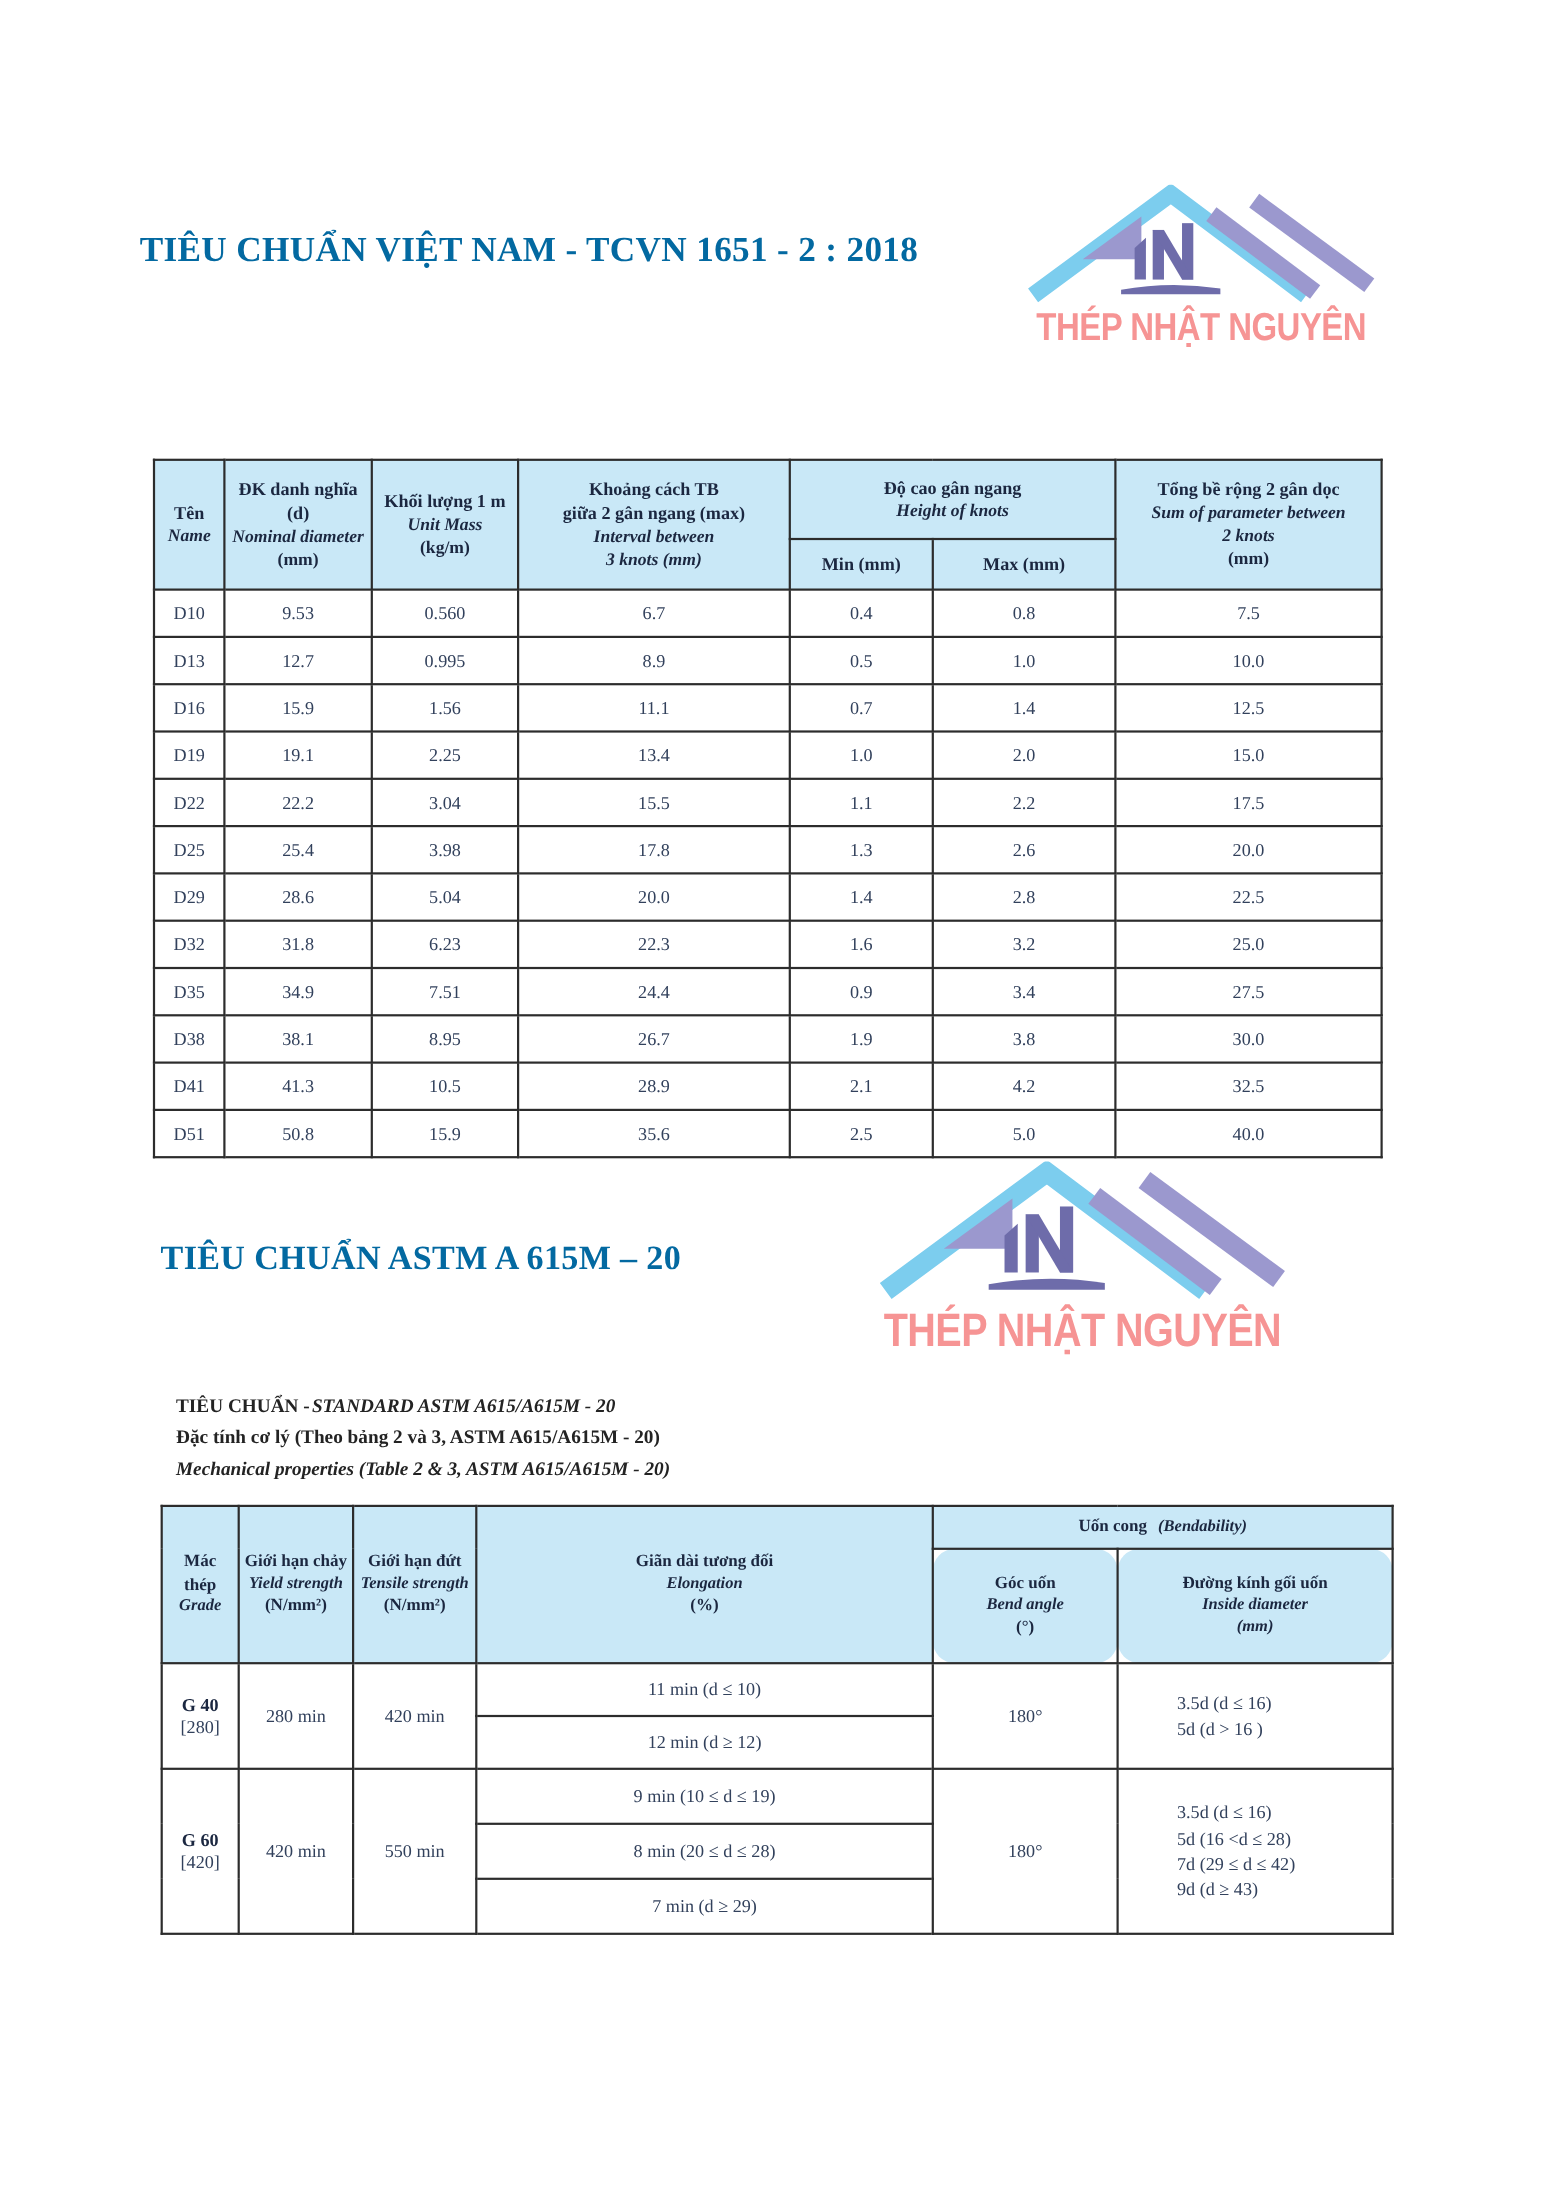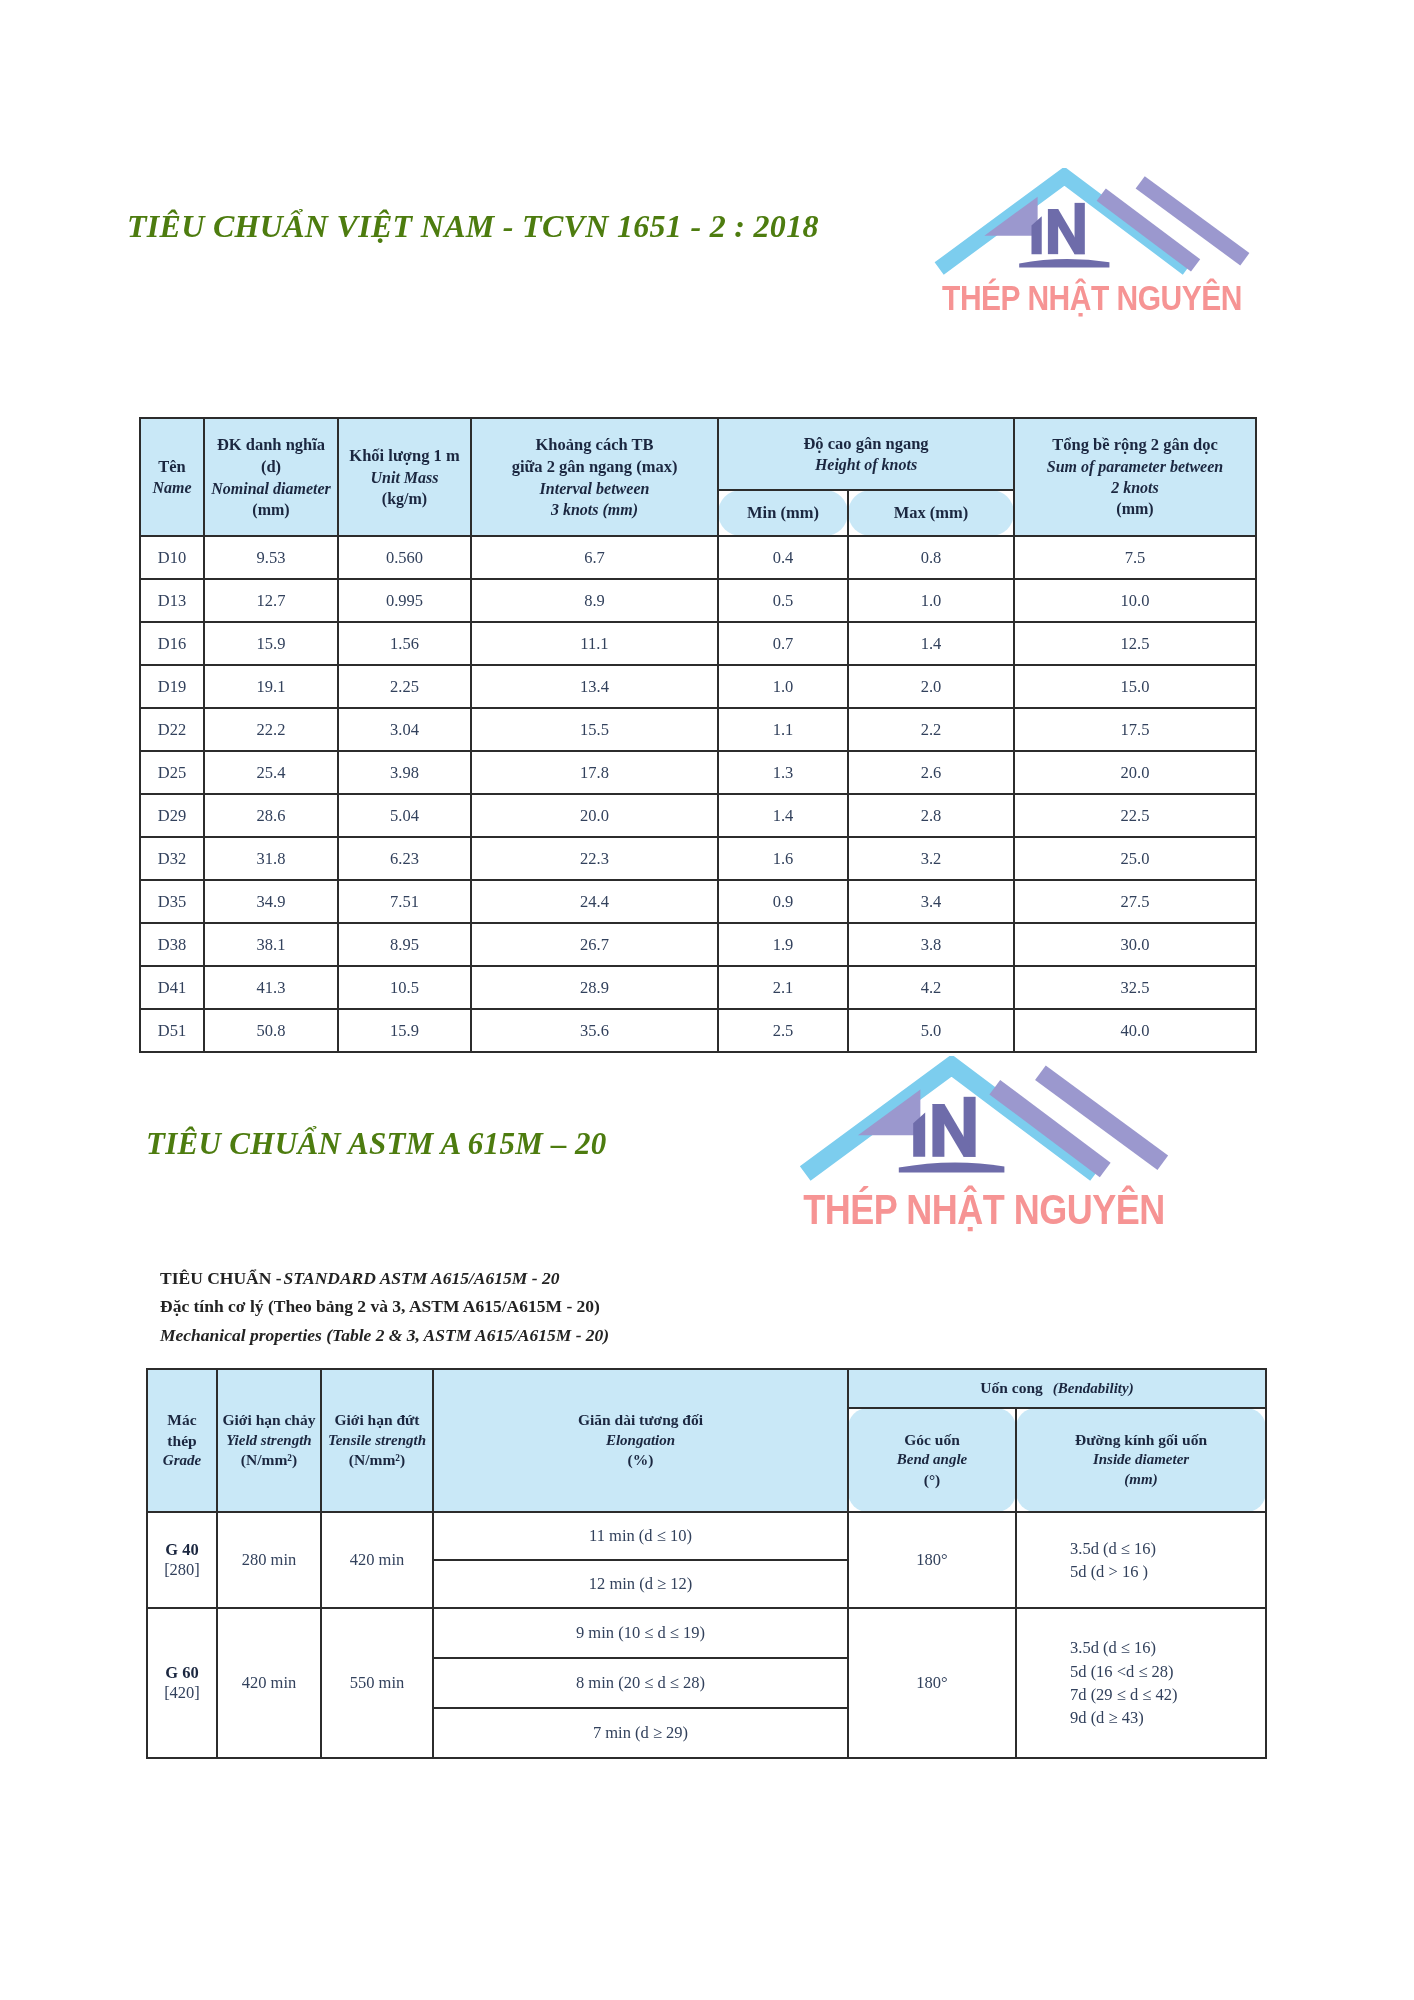--- a/index.html
+++ b/index.html
@@ -2,22 +2,22 @@
 <html style="--roof-blue: #7ccdee; --stripe-purple: #9b98ce; --monogram: #6e6caa; --salmon: #f69494;"><head>
 <meta charset="utf-8">
 <style>
   html,body{margin:0;padding:0;background:#ffffff;}
   .page{
     position:relative;width:1414px;height:2000px;background:#fff;
     font-family:"Liberation Serif",serif;color:#1f1f1f;overflow:hidden;
   }
   
   .main-title{
-    position:absolute;font-weight:bold;color:#4d7c0f;font-size:32px;
-    letter-spacing:.3px;white-space:nowrap;font-style:italic;
+    position:absolute;font-weight:bold;color:#0369a1;font-size:32px;
+    letter-spacing:.3px;white-space:nowrap;
   }
   #title1{left:127px;top:208px;}
   #title2{left:146px;top:1126px;font-size:31px;}
   
   .note{position:absolute;font-size:17.5px;line-height:1.62;color:#232323;white-space:nowrap;}
   #note1{left:145px;top:339px;}
   #note2{left:160px;top:1264px;}
   .note .vi{font-weight:bold;}
   .note .en{font-weight:bold;font-style:italic;}
   .note .inline-en{font-weight:bold;font-style:italic;margin-left:2px;}
@@ -39,21 +39,21 @@
   .mono{fill:var(--monogram);}
   
   table.std{position:absolute;border-collapse:collapse;table-layout:fixed;}
   table.std th,table.std td{border:2px solid #2c2c2c;padding:2px 3px;}
   table.std th{background:#c9e8f7;vertical-align:middle;}
   .hvi{font-weight:bold;color:#1b2740;font-size:16.5px;line-height:1.32;}
   .hen{font-weight:bold;font-style:italic;color:#1b2740;font-size:16px;line-height:1.32;}
   .hunit{font-weight:bold;color:#1b2740;font-size:16px;line-height:1.32;}
   #table1{left:139px;top:417px;width:1116px;}
   #table1 thead tr.r1 th{height:66px;}
-  #table1 thead tr.r2 th{height:40px;border-radius:23px;}
+  #table1 thead tr.r2 th{height:40px;}
   #table1 tbody td{
     height:37px;text-align:center;vertical-align:middle;
     font-size:16.5px;color:#32415c;
   }
   #table2{left:146px;top:1368px;width:1119px;}
   #table2 .hvi,#table2 .hunit{font-size:15.5px;}
   #table2 .hen{font-size:15px;}
   #table2 thead tr.r1 th{height:33px;}
   #table2 thead tr.r2 th{height:98px;border-radius:20px;}
   #table2 tbody td{

